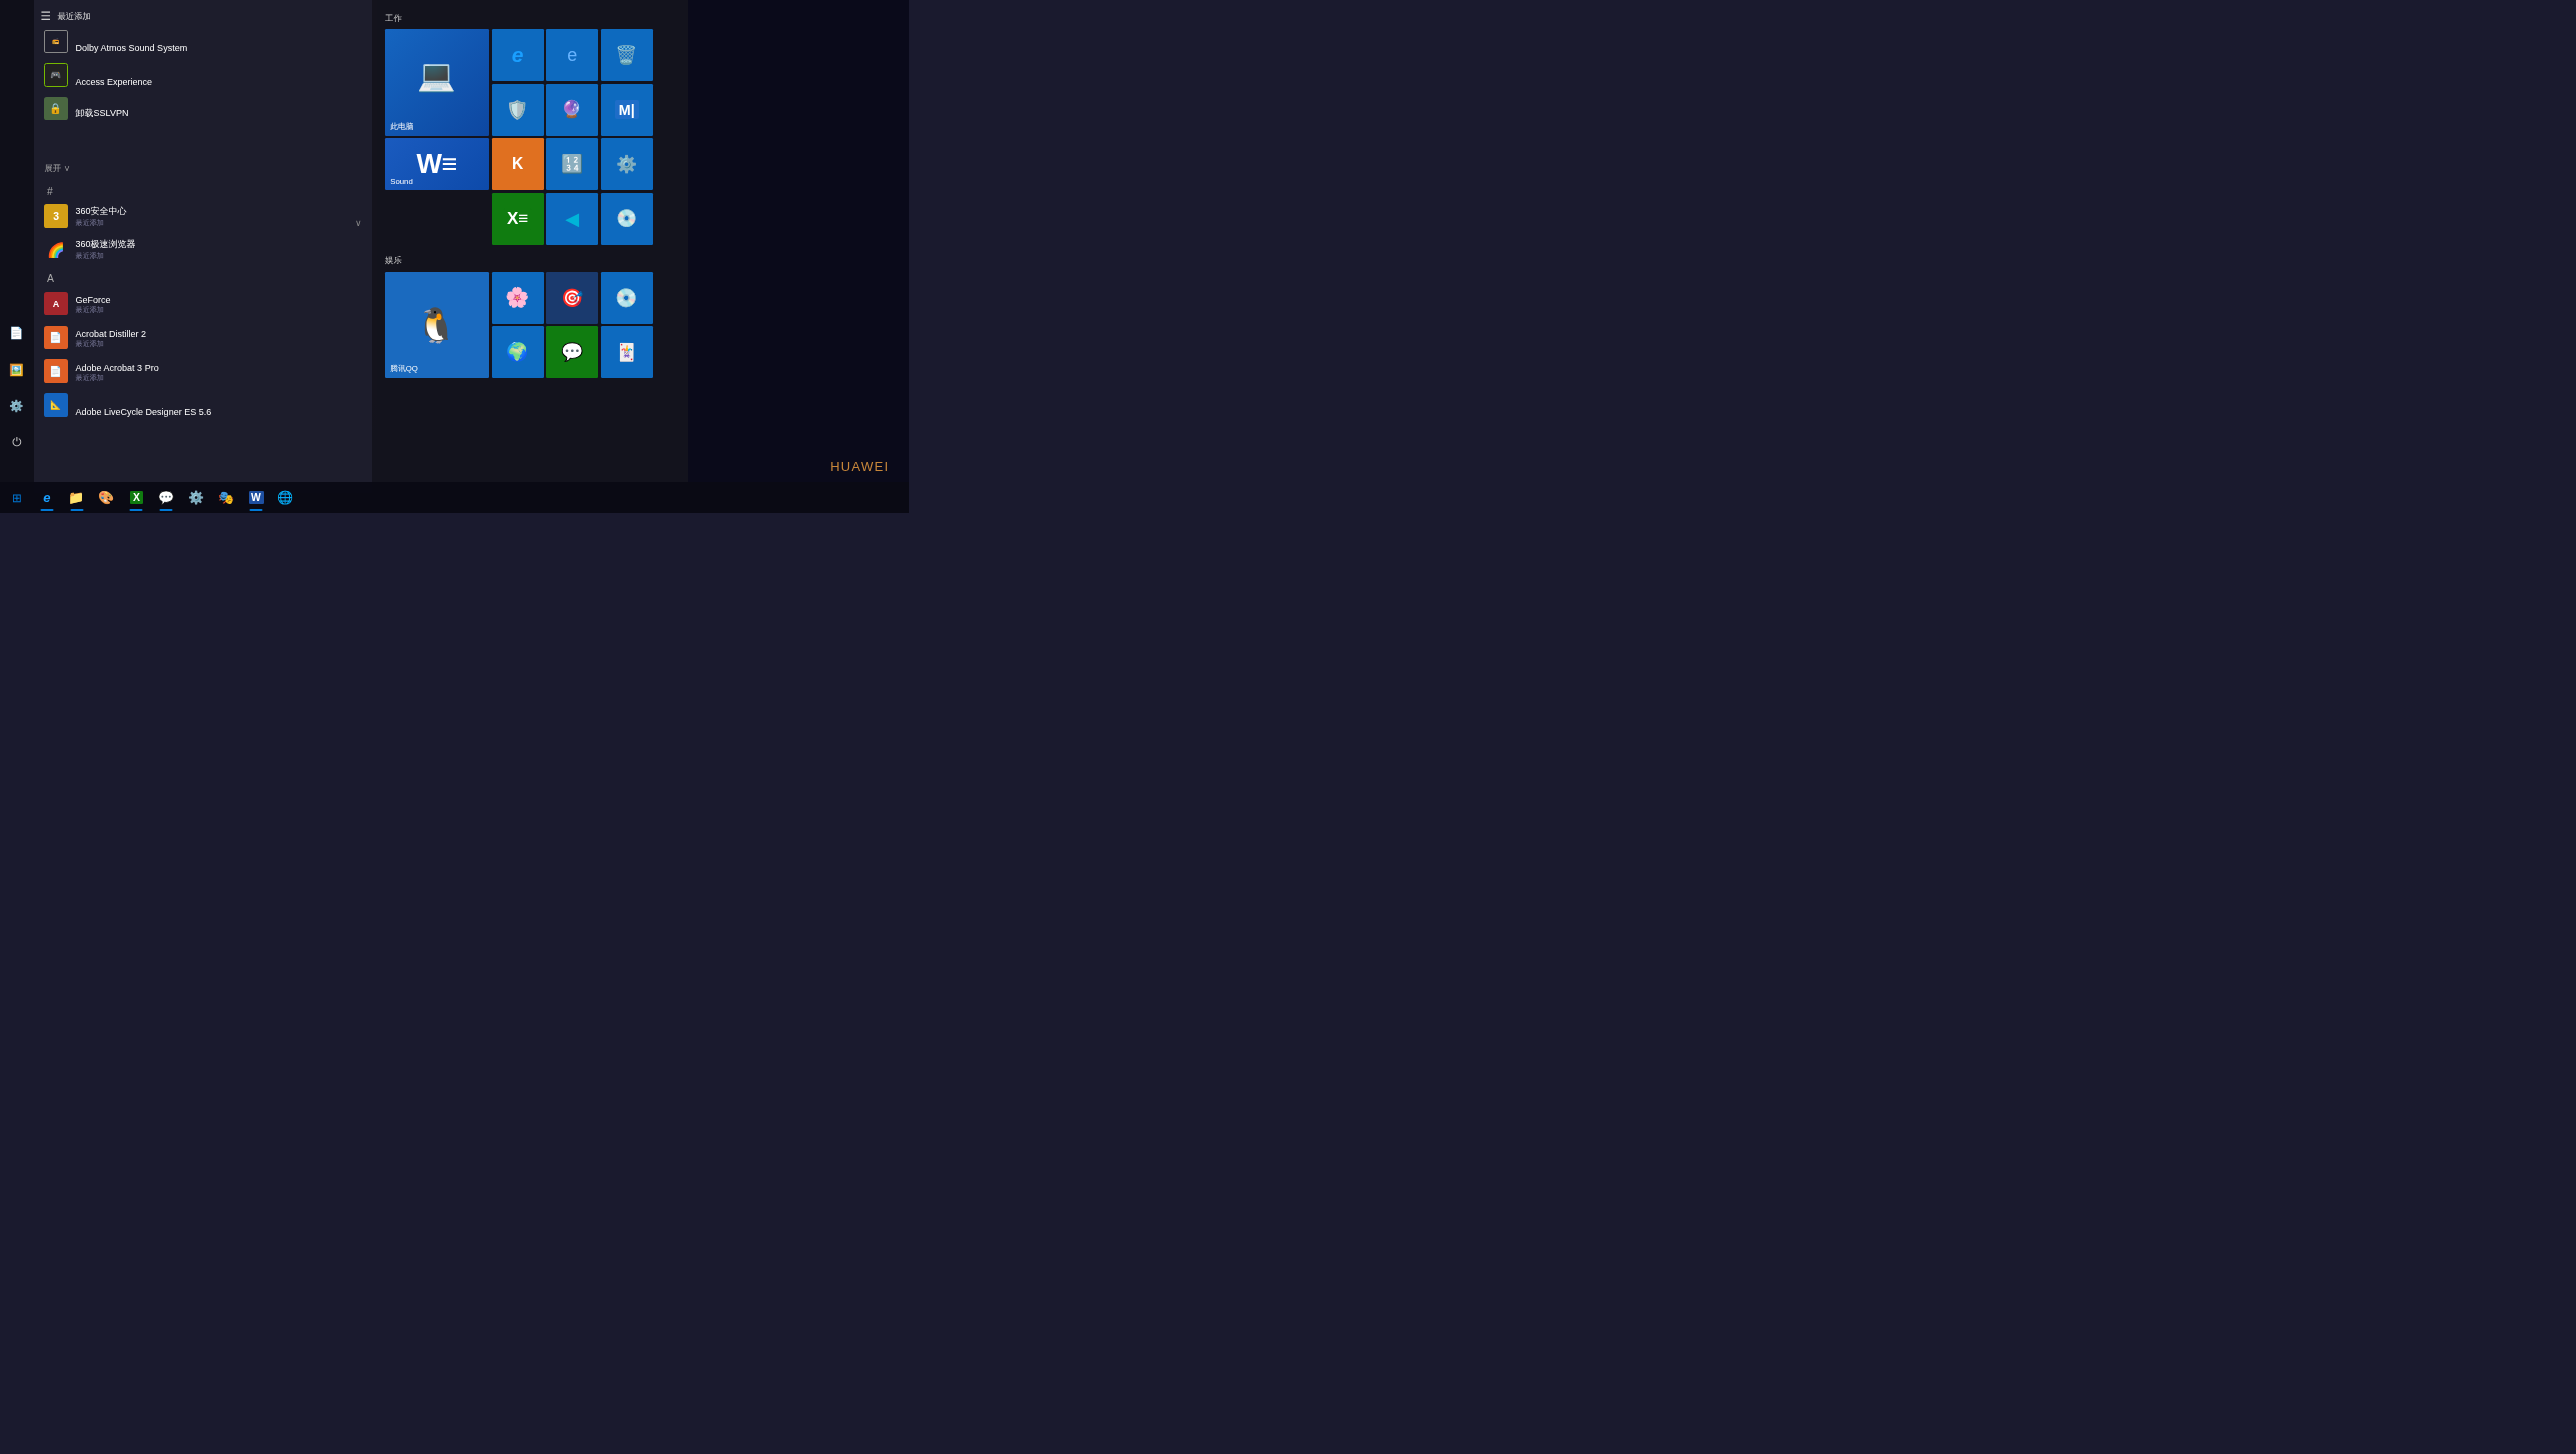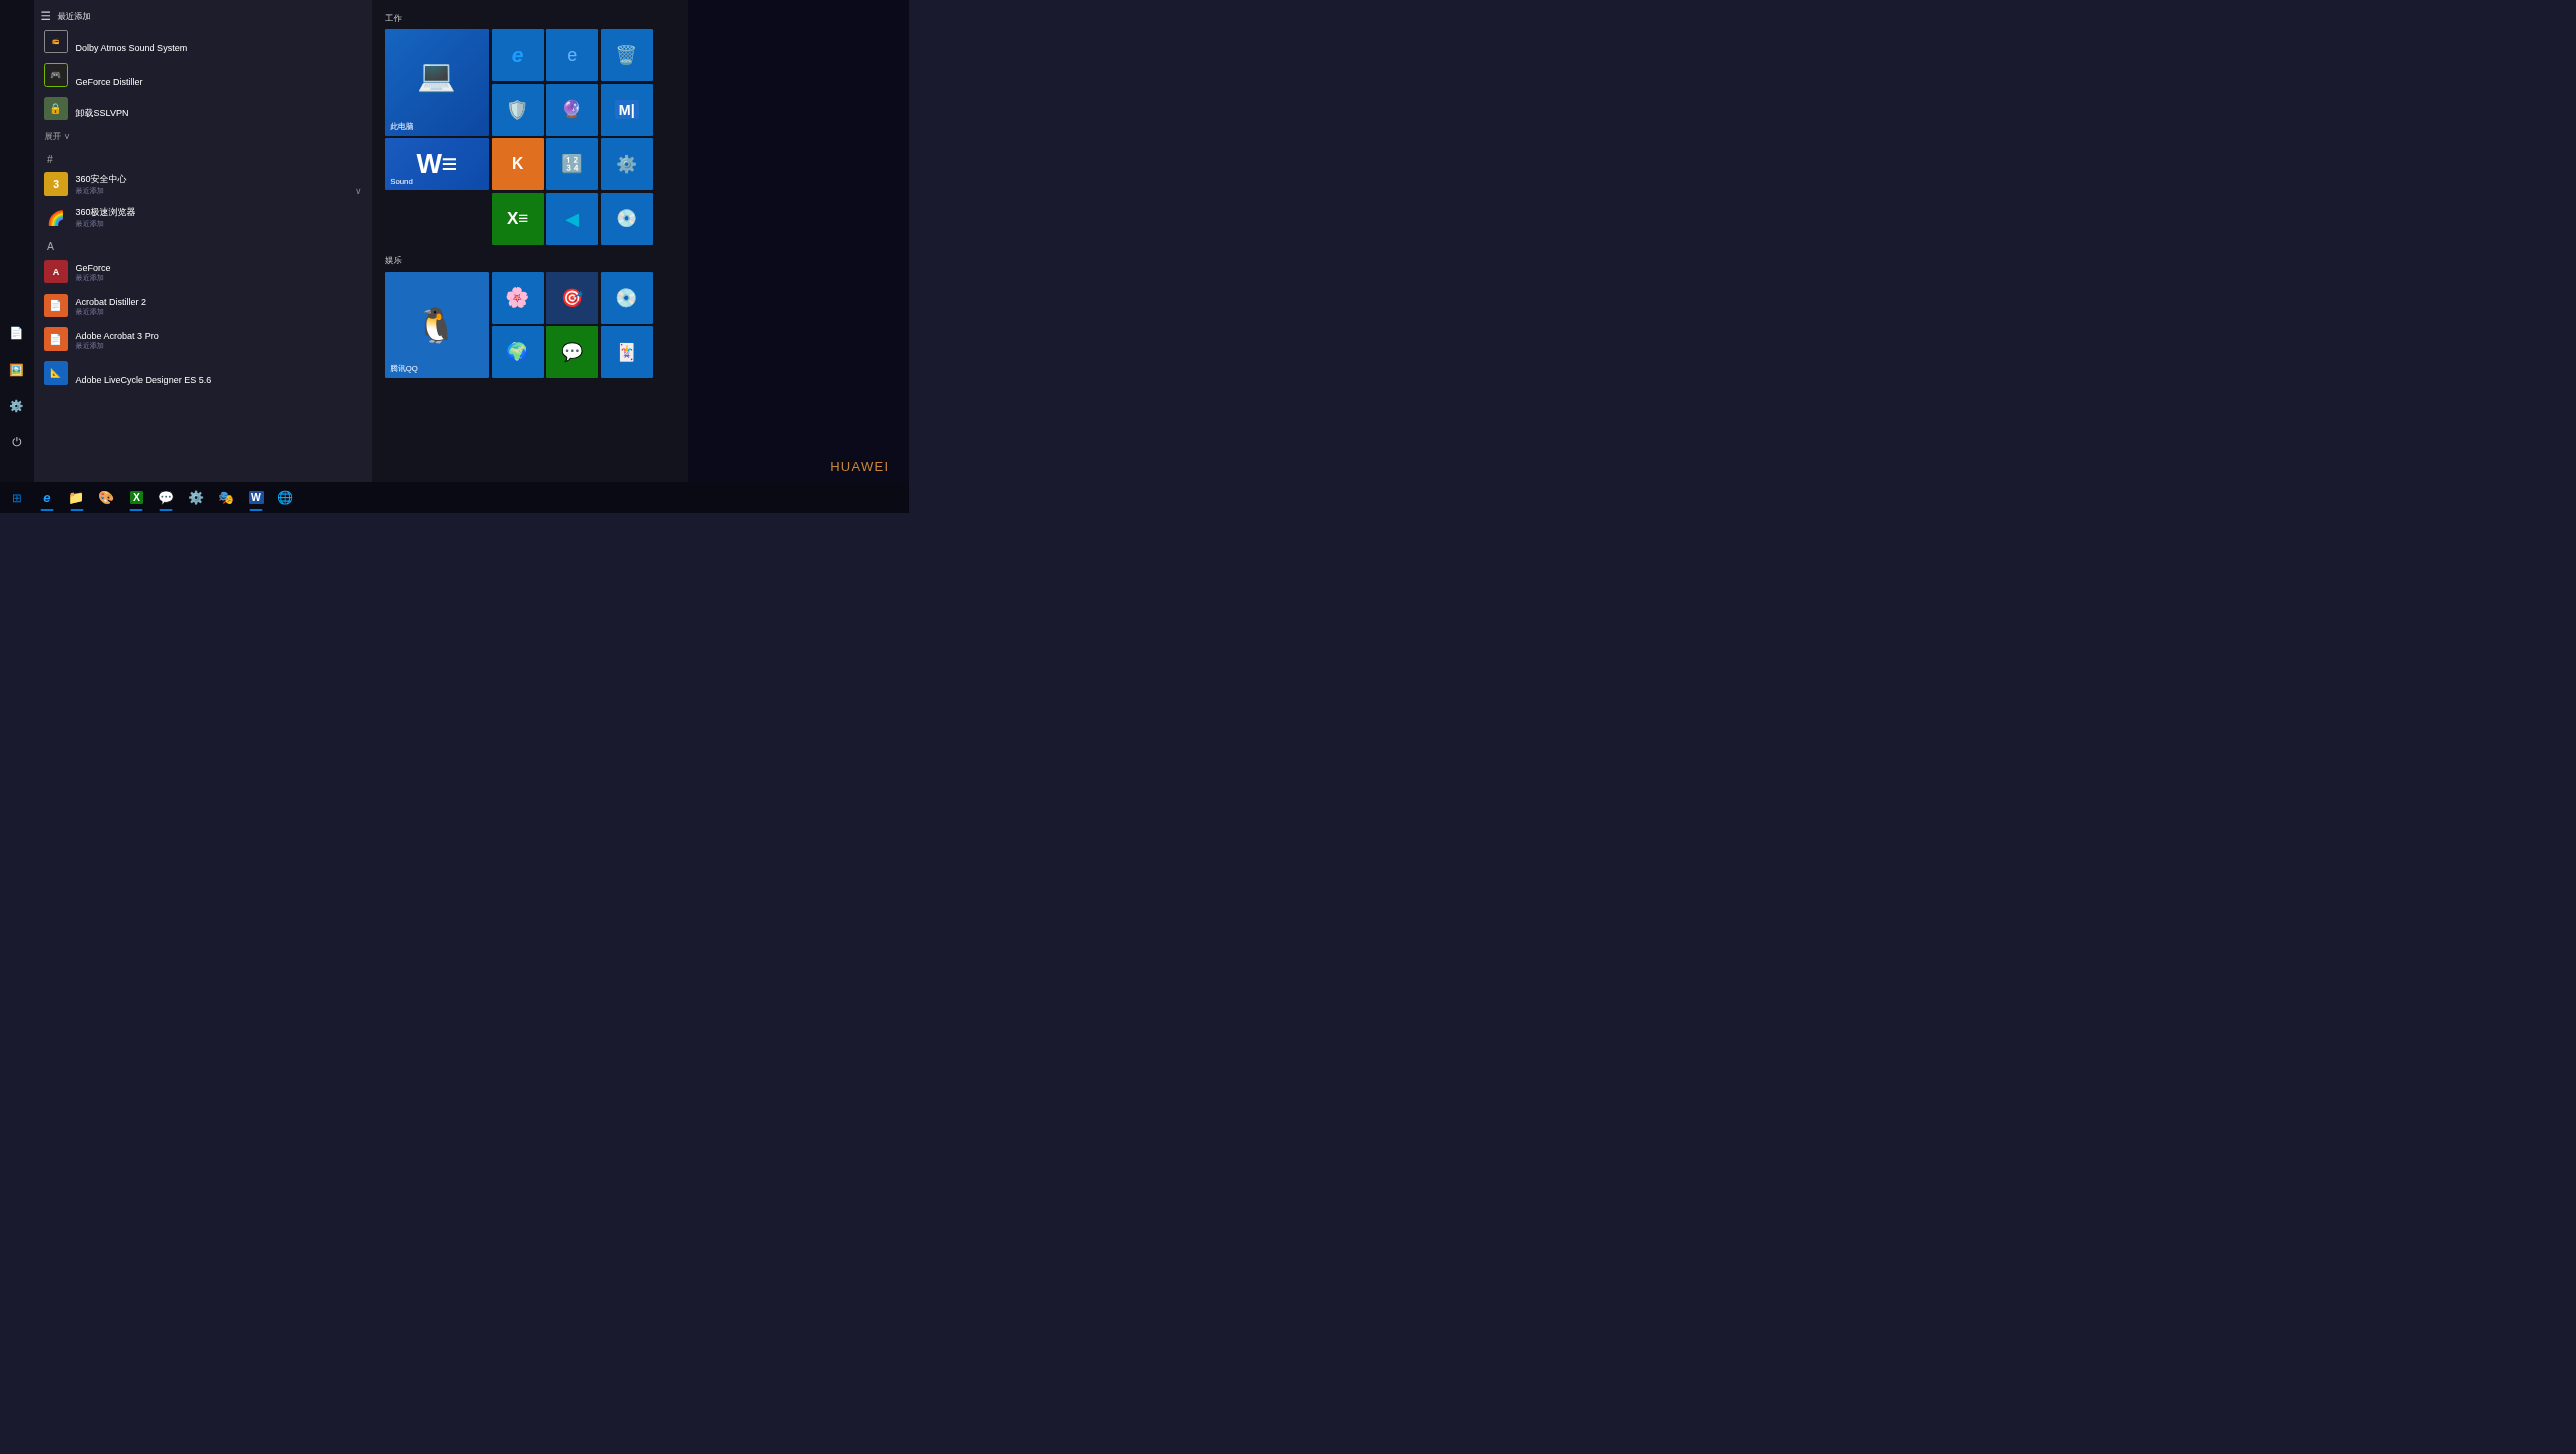--- a/index.html
+++ b/index.html
@@ -84,20 +84,21 @@
     }
 
     
     .expand-row {
       display: flex;
       align-items: center;
       padding: 5.2px 10.4px;
       color: #aaaaaa;
       font-size: 8.4px;
       cursor: pointer;
+      margin-top: 32px;
     }
 
     .alpha-header {
       color: #aaaaaa;
       font-size: 10.4px;
       font-weight: 300;
       padding: 6.5px 13px 2.6px 13px;
     }
 
     
@@ -271,21 +272,21 @@
       <div class="app-info">
         <span class="app-name">Dolby Atmos Sound System</span>
       </div>
     </div>
 
     <div class="app-item">
       <div class="app-icon icon-geforce" style="background:#222; border:0.6px solid #76b900; border-radius:2.6px;">
         <span style="font-size:9px;">🎮</span>
       </div>
       <div class="app-info">
-        <span class="app-name">GeForce Distiller</span>
+        <span class="app-name">Access Experience</span>
       </div>
     </div>
 
     <div class="app-item">
       <div class="app-icon" style="background:#4a6741; border-radius:2.6px;">
         <span style="font-size:10.4px;">🔒</span>
       </div>
       <div class="app-info">
         <span class="app-name">卸载SSLVPN</span>
       </div>

